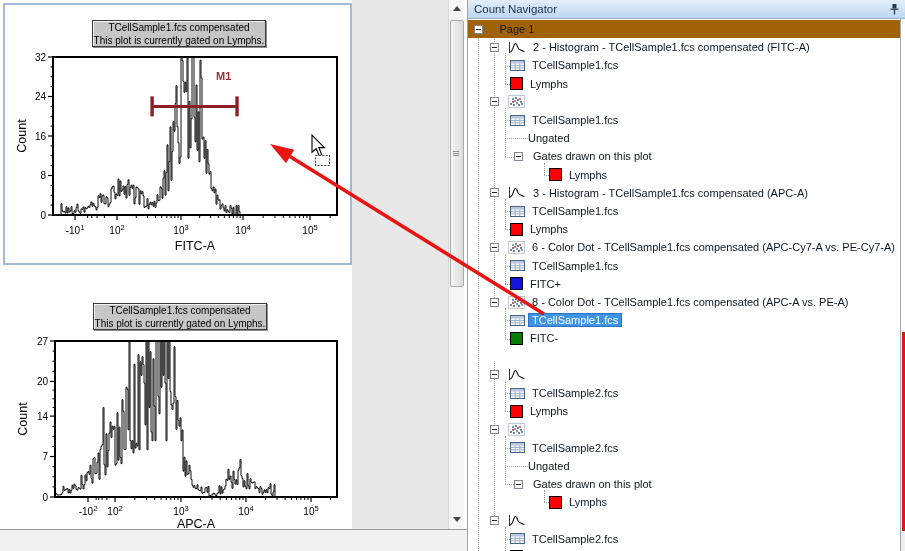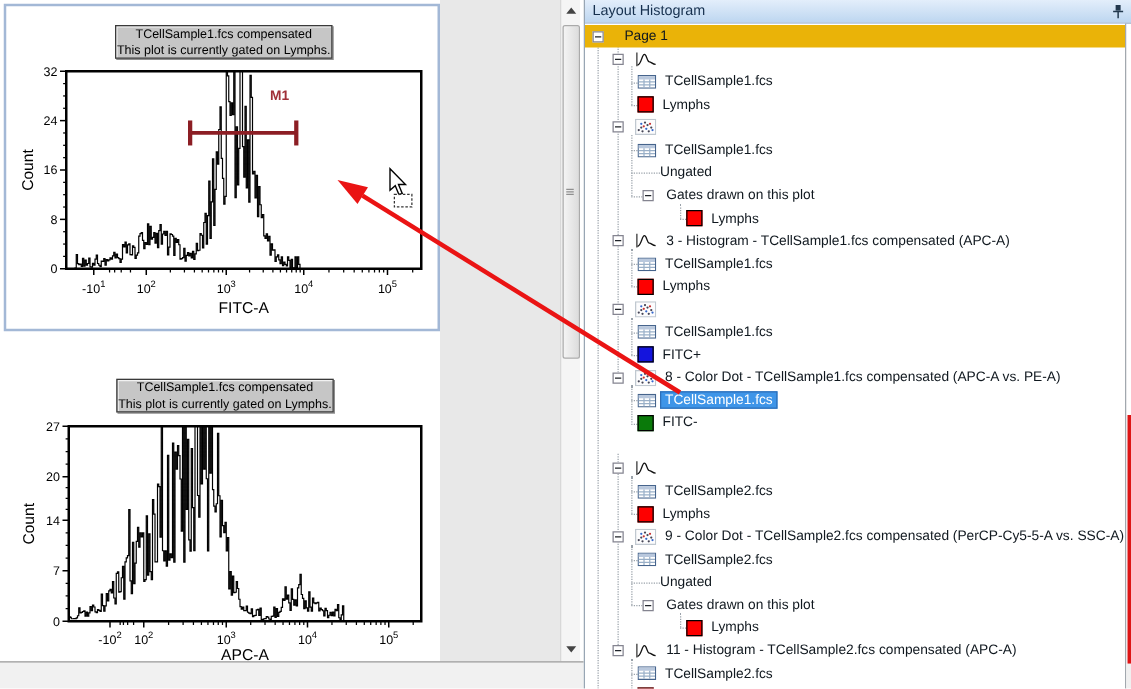--- a/index.html
+++ b/index.html
@@ -30,21 +30,21 @@
         box-shadow:0 2px 0 #8f8f8f,0 4px 0 #8f8f8f;}
   .hstrip{position:absolute;left:0;top:529px;width:467px;height:22px;background:#f1f1f1;border-top:1px solid #9a9a9a;box-sizing:border-box;}
   
   .navigator{position:absolute;left:467px;top:0;width:438px;height:551px;background:#fff;border-left:1px solid #98a6b4;box-sizing:border-box;}
   .nav-header{position:absolute;left:0;top:0;right:0;height:19px;
               background:linear-gradient(#e3eefb,#bdd6f0);border-bottom:1px solid #98b0cc;
               font-size:11.5px;color:#16304e;line-height:18px;padding-left:6px;box-sizing:border-box;}
   .pin{position:absolute;right:5px;top:3px;}
   .tree{position:absolute;left:0;top:19px;width:432px;height:532px;background:#fff;overflow:hidden;font-size:11px;color:#10181f;}
   .trow{position:absolute;left:0;width:100%;height:18.2px;display:flex;align-items:center;white-space:nowrap;z-index:2;}
-  .trow.band{background:#eab308;}
+  .trow.band{background:#a16207;}
   .expander{position:relative;flex:0 0 9px;width:9px;height:9px;border:1px solid #848490;background:#fff;box-sizing:border-box;z-index:3;}
   .expander::after{content:"";position:absolute;left:1px;top:3px;width:5px;height:1px;background:#20242a;}
   .ticon{display:inline-flex;align-items:center;}
   .swatch{width:13px;height:13px;border:1px solid #000;box-sizing:border-box;}
   .tlabel{margin-left:7px;}
   .tlabel.sel{background:#3e95e8;border:1px solid #2d6fb8;color:#fff;padding:0 3px;margin-left:3px;}
   .guide-v{position:absolute;width:0;border-left:1px dotted #9aa2aa;z-index:1;}
   .guide-h{position:absolute;height:0;border-top:1px dotted #9aa2aa;z-index:1;}
   .nav-right-line{position:absolute;left:432px;top:19px;width:1px;bottom:0;background:#a2a8ae;}
   .nav-red-marker{position:absolute;left:434px;top:332px;width:3px;height:199px;}
@@ -218,21 +218,21 @@
         </div>
       <div class="sb-btn sb-down">
           <div class="tri-down"></div>
         </div>
     </div>
     <div class="hstrip"></div>
   </div>
 
   <div class="navigator">
     <div class="nav-header">
-      <span>Layout Histogram</span>
+      <span>Count Navigator</span>
       <svg class="pin" width="11" height="13">
         <g stroke="#22384e" fill="#22384e">
           <rect x="3.5" y="1" width="4" height="4.5" stroke="none"></rect>
           <line x1="1.5" y1="6.2" x2="9.5" y2="6.2" stroke-width="1.2"></line>
           <line x1="5.5" y1="6.2" x2="5.5" y2="11.5" stroke-width="1.2"></line>
         </g>
       </svg>
     </div>
     <div class="tree" id="tree">
         <div class="guide-v" style="left: 10px; top: 15.2px; height: 516.8px;"></div>
@@ -272,20 +272,21 @@
           <span class="tlabel" style="margin-left: 0px;">Page 1</span>
         </div>
         <div class="trow" style="top: 19.2px; padding-left: 21.5px;">
           <div class="expander" style="margin-right: 9.5px;"></div>
           <span class="ticon">
             <svg width="18" height="13">
               <line x1="1.5" y1="1" x2="1.5" y2="12" stroke="#333"></line>
               <path d="M2,11 C5,11 5.5,2.5 7.5,2.5 C9.5,2.5 9.5,8.5 11.5,8.5 C13,8.5 14,10.5 16.5,10.5" stroke="#111" fill="none" stroke-width="1.1"></path>
             </svg>
           </span>
+          <span class="tlabel">2 - Histogram - TCellSample1.fcs compensated (FITC-A)</span>
         </div>
         <div class="trow" style="top: 37.4px; padding-left: 42px;">
           <span class="ticon">
             <svg width="15" height="11">
               <rect x="0.5" y="0.5" width="14" height="10" fill="#fff" stroke="#46648c"></rect>
               <rect x="1" y="1" width="13" height="2.6" fill="#b9c8dd"></rect>
               <line x1="1" y1="5.4" x2="14" y2="5.4" stroke="#9ab0c8"></line>
               <line x1="1" y1="7.8" x2="14" y2="7.8" stroke="#9ab0c8"></line>
               <line x1="5.2" y1="3.6" x2="5.2" y2="10" stroke="#9ab0c8"></line>
               <line x1="9.8" y1="3.6" x2="9.8" y2="10" stroke="#9ab0c8"></line>
@@ -386,20 +387,21 @@
               <circle cx="8" cy="3" r="0.9" fill="#445"></circle>
               <circle cx="9" cy="8" r="0.9" fill="#36c"></circle>
               <circle cx="10" cy="5" r="0.9" fill="#445"></circle>
               <circle cx="11" cy="10" r="0.9" fill="#445"></circle>
               <circle cx="12" cy="4" r="0.9" fill="#c33"></circle>
               <circle cx="13" cy="7" r="0.9" fill="#445"></circle>
               <circle cx="5" cy="7" r="0.9" fill="#445"></circle>
               <circle cx="14" cy="9" r="0.9" fill="#36c"></circle>
             </svg>
           </span>
+          <span class="tlabel">6 - Color Dot - TCellSample1.fcs compensated (APC-Cy7-A vs. PE-Cy7-A)</span>
         </div>
         <div class="trow" style="top: 237.6px; padding-left: 42px;">
           <span class="ticon">
             <svg width="15" height="11">
               <rect x="0.5" y="0.5" width="14" height="10" fill="#fff" stroke="#46648c"></rect>
               <rect x="1" y="1" width="13" height="2.6" fill="#b9c8dd"></rect>
               <line x1="1" y1="5.4" x2="14" y2="5.4" stroke="#9ab0c8"></line>
               <line x1="1" y1="7.8" x2="14" y2="7.8" stroke="#9ab0c8"></line>
               <line x1="5.2" y1="3.6" x2="5.2" y2="10" stroke="#9ab0c8"></line>
               <line x1="9.8" y1="3.6" x2="9.8" y2="10" stroke="#9ab0c8"></line>
@@ -493,21 +495,20 @@
               <circle cx="8" cy="3" r="0.9" fill="#445"></circle>
               <circle cx="9" cy="8" r="0.9" fill="#36c"></circle>
               <circle cx="10" cy="5" r="0.9" fill="#445"></circle>
               <circle cx="11" cy="10" r="0.9" fill="#445"></circle>
               <circle cx="12" cy="4" r="0.9" fill="#c33"></circle>
               <circle cx="13" cy="7" r="0.9" fill="#445"></circle>
               <circle cx="5" cy="7" r="0.9" fill="#445"></circle>
               <circle cx="14" cy="9" r="0.9" fill="#36c"></circle>
             </svg>
           </span>
-          <span class="tlabel">9 - Color Dot - TCellSample2.fcs compensated (PerCP-Cy5-5-A vs. SSC-A)</span>
         </div>
         <div class="trow" style="top: 419.6px; padding-left: 42px;">
           <span class="ticon">
             <svg width="15" height="11">
               <rect x="0.5" y="0.5" width="14" height="10" fill="#fff" stroke="#46648c"></rect>
               <rect x="1" y="1" width="13" height="2.6" fill="#b9c8dd"></rect>
               <line x1="1" y1="5.4" x2="14" y2="5.4" stroke="#9ab0c8"></line>
               <line x1="1" y1="7.8" x2="14" y2="7.8" stroke="#9ab0c8"></line>
               <line x1="5.2" y1="3.6" x2="5.2" y2="10" stroke="#9ab0c8"></line>
               <line x1="9.8" y1="3.6" x2="9.8" y2="10" stroke="#9ab0c8"></line>
@@ -529,21 +530,20 @@
           <span class="tlabel">Lymphs</span>
         </div>
         <div class="trow" style="top: 492.4px; padding-left: 21.5px;">
           <div class="expander" style="margin-right: 9.5px;"></div>
           <span class="ticon">
             <svg width="18" height="13">
               <line x1="1.5" y1="1" x2="1.5" y2="12" stroke="#333"></line>
               <path d="M2,11 C5,11 5.5,2.5 7.5,2.5 C9.5,2.5 9.5,8.5 11.5,8.5 C13,8.5 14,10.5 16.5,10.5" stroke="#111" fill="none" stroke-width="1.1"></path>
             </svg>
           </span>
-          <span class="tlabel">11 - Histogram - TCellSample2.fcs compensated (APC-A)</span>
         </div>
         <div class="trow" style="top: 510.6px; padding-left: 42px;">
           <span class="ticon">
             <svg width="15" height="11">
               <rect x="0.5" y="0.5" width="14" height="10" fill="#fff" stroke="#46648c"></rect>
               <rect x="1" y="1" width="13" height="2.6" fill="#b9c8dd"></rect>
               <line x1="1" y1="5.4" x2="14" y2="5.4" stroke="#9ab0c8"></line>
               <line x1="1" y1="7.8" x2="14" y2="7.8" stroke="#9ab0c8"></line>
               <line x1="5.2" y1="3.6" x2="5.2" y2="10" stroke="#9ab0c8"></line>
               <line x1="9.8" y1="3.6" x2="9.8" y2="10" stroke="#9ab0c8"></line>

